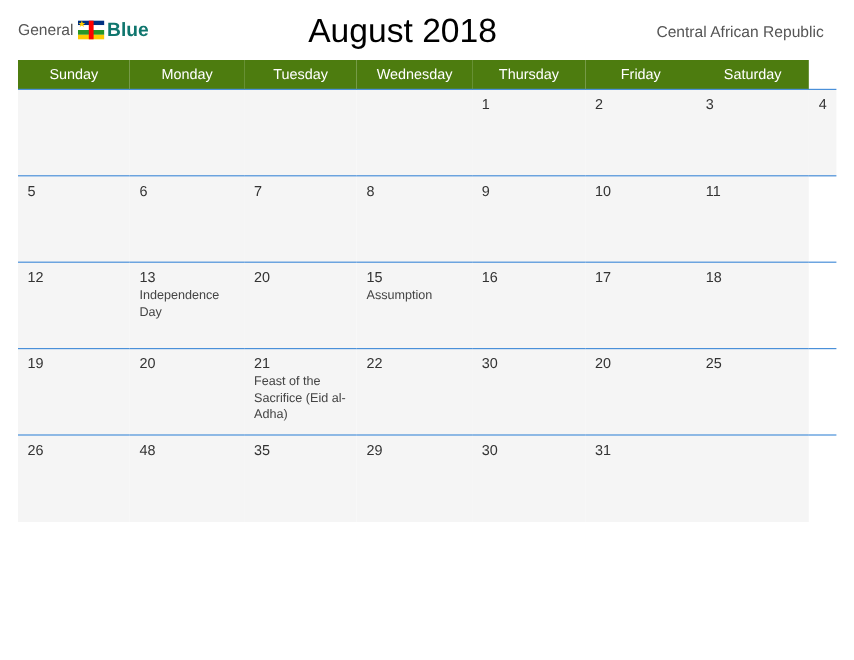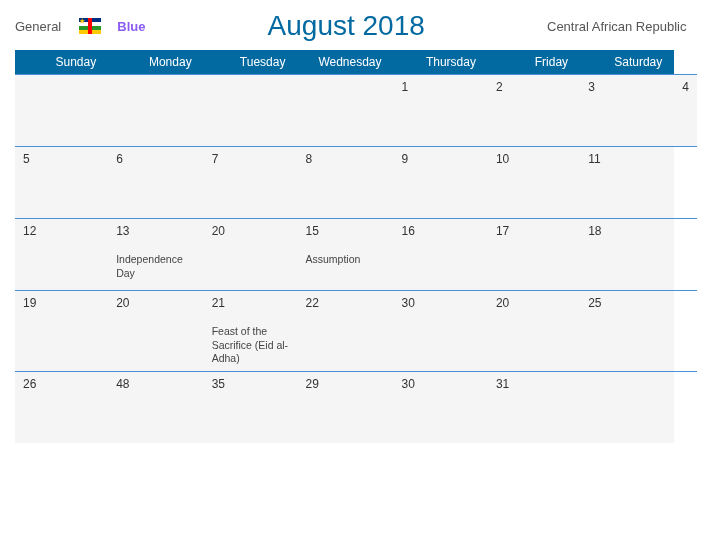--- a/index.html
+++ b/index.html
@@ -17,61 +17,60 @@
       padding: 10px 15px 10px 15px;
     }
     .header {
       display: flex;
       align-items: center;
       justify-content: space-between;
       margin-bottom: 8px;
     }
     .logo {
       display: flex;
-      align-items: center;
-      gap: 16px;
+      gap: 2px;
     }
     .logo-text-general {
       font-size: 13px;
       color: #555;
       font-weight: normal;
     }
     .logo-text-blue {
-      font-size: 13px;
-      color: #8b5cf6;
+      font-size: 16px;
+      color: #0f766e;
       font-weight: bold;
     }
     .logo-flag {
       width: 22px;
       height: 16px;
       display: inline-block;
       margin-left: 2px;
     }
     .title {
       font-size: 28px;
       font-weight: normal;
-      color: #0369a1;
+      color: #000000;
       text-align: center;
       flex: 1;
     }
     .country {
       font-size: 13px;
       color: #555;
       min-width: 150px;
     }
     .calendar {
       width: 100%;
       border-collapse: collapse;
     }
     .calendar thead tr th {
-      background: #0369a1;
+      background: #4d7c0f;
       color: #fff;
       font-size: 12px;
       font-weight: normal;
-      text-align: right;
+      text-align: center;
       padding: 5px 12px;
       border: none;
     }
     .calendar tbody tr {
       border-top: 1.5px solid #4a90d9;
     }
     .calendar tbody tr td {
       vertical-align: top;
       padding: 5px 8px 5px 8px;
       font-size: 12px;
@@ -87,21 +86,21 @@
       display: block;
       font-size: 12px;
       color: #333;
       margin-bottom: 2px;
     }
     .day-event {
       display: block;
       font-size: 10.5px;
       color: #444;
       line-height: 1.3;
-      margin-top: 15px;
+      margin-top: 2px;
     }
     .last-row td {
       height: 58px;
       margin-left: 19px;
     }
   </style>
 </head>
 <body>
 
 <div class="page">

